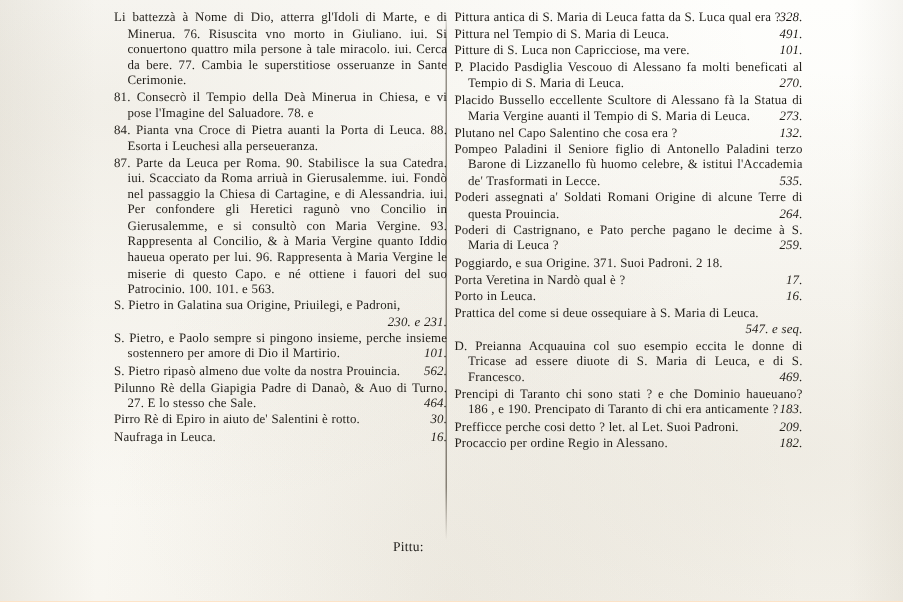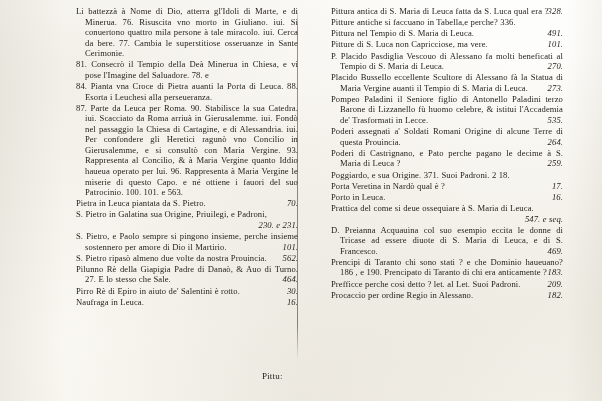--- a/index.html
+++ b/index.html
@@ -27,21 +27,21 @@
       radial-gradient(ellipse at 50% 100%, rgba(176,164,140,0.12), rgba(255,255,255,0) 55%),
       linear-gradient(180deg, #fefefc 0%, #fbfaf6 45%, #f8f6f0 100%);
     pointer-events: none;
   }
   .colwrap {
     position: absolute;
     top: 6px;
     bottom: 0;
   }
   .col-left  { left: 76px;  width: 222px; }
-  .col-right { left: 303px; width: 232px; margin-left: 28px; }
+  .col-right { left: 303px; width: 232px; }
 
   
   .gutter-rule {
     position: absolute;
     left: 297px;
     top: 8px;
     width: 1px;
     height: 352px;
     background: linear-gradient(180deg,
         rgba(70,62,50,0.0) 0%,
@@ -99,21 +99,21 @@
     font-style: italic;
   }
   .entry::after {
     content: "";
     display: block;
     clear: both;
   }
 
   .catchword {
     position: absolute;
-    bottom: 20px;
+    bottom: 32px;
     font-size: 9px;
     line-height: 10px;
     letter-spacing: 0.02em;
     margin-top: 40px;
   }
   .catch-left  { left: 186px; }
 </style>
 </head>
 <body>
 
@@ -131,23 +131,20 @@
         <li class="entry">
           <span class="body">81. Consecrò il Tempio della Deà Minerua in Chiesa, e vi pose l'Imagine del Saluadore. 78. e</span>
         </li>
         <li class="entry">
           <span class="body">84. Pianta vna Croce di Pietra auanti la Porta di Leuca. 88. Esorta i Leuchesi alla perseueranza.</span>
         </li>
         <li class="entry">
           <span class="body">87. Parte da Leuca per Roma. 90. Stabilisce la sua Catedra. iui. Scacciato da Roma arriuà in Gierusalemme. iui. Fondò nel passaggio la Chiesa di Cartagine, e di Alessandria. iui. Per confondere gli Heretici ragunò vno Concilio in Gierusalemme, e si consultò con Maria Vergine. 93. Rappresenta al Concilio, &amp; à Maria Vergine quanto Iddio haueua operato per lui. 96. Rappresenta à Maria Vergine le miserie di questo Capo. e né ottiene i fauori del suo Patrocinio. 100. 101. e 563.</span>
         </li>
         <li class="entry">
-          <span class="body">Pietra in Leuca piantata da S. Pietro.<span class="pg">70.</span></span>
-        </li>
-        <li class="entry">
           <span class="body">S. Pietro in Galatina sua Origine, Priuilegi, e Padroni,<span class="pg">230. e 231.</span></span>
         </li>
         <li class="entry">
           <span class="body">S. Pietro, e Paolo sempre si pingono insieme, perche insieme sostennero per amore di Dio il Martirio.<span class="pg">101.</span></span>
         </li>
         <li class="entry">
           <span class="body">S. Pietro ripasò almeno due volte da nostra Prouincia.<span class="pg">562.</span></span>
         </li>
         <li class="entry">
           <span class="body">Pilunno Rè della Giapigia Padre di Danaò, &amp; Auo di Turno. 27. E lo stesso che Sale.<span class="pg">464.</span></span>
@@ -161,35 +158,35 @@
       </ul>
     <div class="catchword catch-left">Pittu:</div>
   </div>
 
   <div class="colwrap col-right">
     <ul class="entries" id="right-entries">
         <li class="entry">
           <span class="body">Pittura antica di S. Maria di Leuca fatta da S. Luca qual era ?<span class="pg">328.</span></span>
         </li>
         <li class="entry">
-          <span class="body">Pitture antiche si faccuano in Tabella,e perche? 336.</span>
-        </li>
-        <li class="entry">
           <span class="body">Pittura nel Tempio di S. Maria di Leuca.<span class="pg">491.</span></span>
         </li>
         <li class="entry">
           <span class="body">Pitture di S. Luca non Capricciose, ma vere.<span class="pg">101.</span></span>
         </li>
         <li class="entry">
           <span class="body">P. Placido Pasdiglia Vescouo di Alessano fa molti beneficati al Tempio di S. Maria di Leuca.<span class="pg">270.</span></span>
         </li>
         <li class="entry">
           <span class="body">Placido Bussello eccellente Scultore di Alessano fà la Statua di Maria Vergine auanti il Tempio di S. Maria di Leuca.<span class="pg">273.</span></span>
         </li>
         <li class="entry">
+          <span class="body">Plutano nel Capo Salentino che cosa era ?<span class="pg">132.</span></span>
+        </li>
+        <li class="entry">
           <span class="body">Pompeo Paladini il Seniore figlio di Antonello Paladini terzo Barone di Lizzanello fù huomo celebre, &amp; istitui l'Accademia de' Trasformati in Lecce.<span class="pg">535.</span></span>
         </li>
         <li class="entry">
           <span class="body">Poderi assegnati a' Soldati Romani Origine di alcune Terre di questa Prouincia.<span class="pg">264.</span></span>
         </li>
         <li class="entry">
           <span class="body">Poderi di Castrignano, e Pato perche pagano le decime à S. Maria di Leuca ?<span class="pg">259.</span></span>
         </li>
         <li class="entry">
           <span class="body">Poggiardo, e sua Origine. 371. Suoi Padroni. 2 18.</span>

